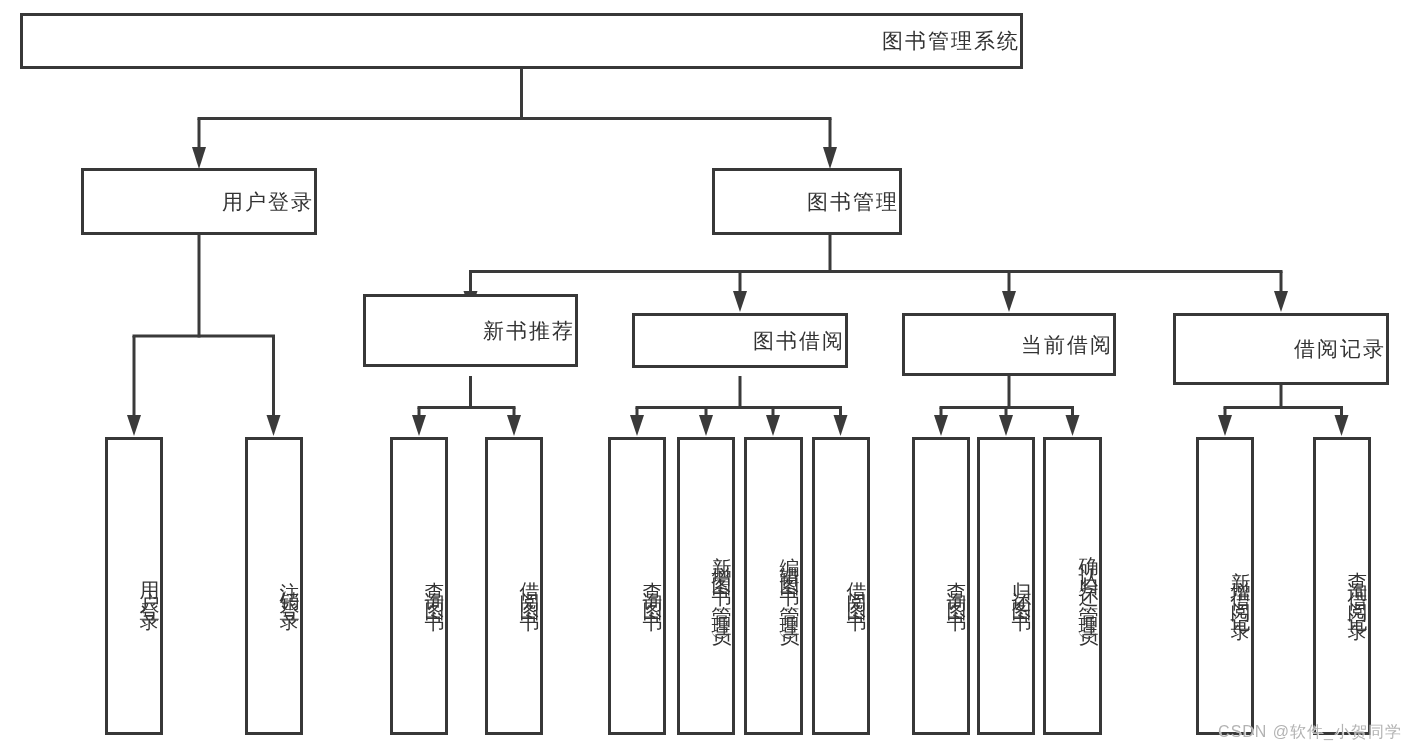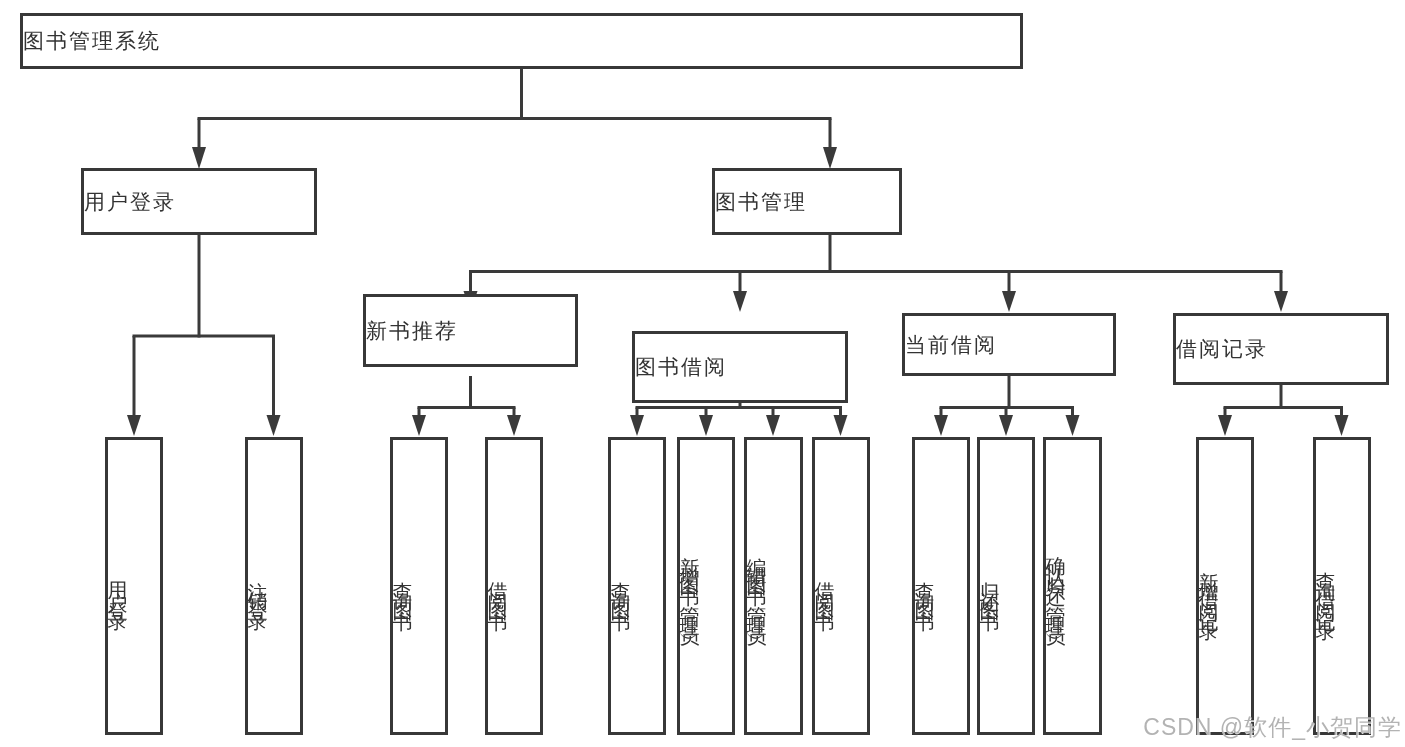--- a/index.html
+++ b/index.html
@@ -19,21 +19,21 @@
   }
   .connectors line { stroke: #3a3a3a; stroke-width: 3; }
   .connectors polygon { fill: #3a3a3a; }
   .box {
     position: absolute;
     box-sizing: border-box;
     border: 3px solid #383838;
     background: #ffffff;
     display: flex;
     align-items: center;
-    justify-content: flex-start;
+    justify-content: flex-end;
     z-index: 2;
     color: #333333;
   }
   .hlabel {
     font-size: 21px;
     letter-spacing: 2px;
     white-space: nowrap;
   }
   .vbox .vlabel {
     writing-mode: vertical-rl;
@@ -41,21 +41,21 @@
     font-size: 20px;
     line-height: 1;
     letter-spacing: 10px;
     white-space: nowrap;
   }
   .watermark {
     position: absolute;
     right: 3px;
     bottom: 4px;
     z-index: 3;
-    font-size: 23px;
+    font-size: 16px;
     color: #b3b3b3;
     letter-spacing: 1px;
     text-shadow: 1px 1px 0 rgba(255,255,255,0.8);
     white-space: nowrap;
   }
 </style>
 </head>
 <body>
 
 <div class="canvas">
@@ -129,21 +129,21 @@
   <div class="box" style="left:81px; top:168px; width:236px; height:67px;">
     <span class="hlabel">用户登录</span>
   </div>
   <div class="box" style="left:712px; top:168px; width:190px; height:67px;">
     <span class="hlabel">图书管理</span>
   </div>
 
   <div class="box" style="left:363px; top:294px; width:215px; height:73px;">
     <span class="hlabel">新书推荐</span>
   </div>
-  <div class="box" style="left:632px; top:313px; width:216px; height:72px;margin-top:18px;">
+  <div class="box" style="left:632px; top:313px; width:216px; height:55px;">
     <span class="hlabel">图书借阅</span>
   </div>
   <div class="box" style="left:902px; top:313px; width:214px; height:63px;">
     <span class="hlabel">当前借阅</span>
   </div>
   <div class="box" style="left:1173px; top:313px; width:216px; height:72px;">
     <span class="hlabel">借阅记录</span>
   </div>
 
   <div class="box vbox" style="left:105px; top:437px; width:58px; height:298px;">

